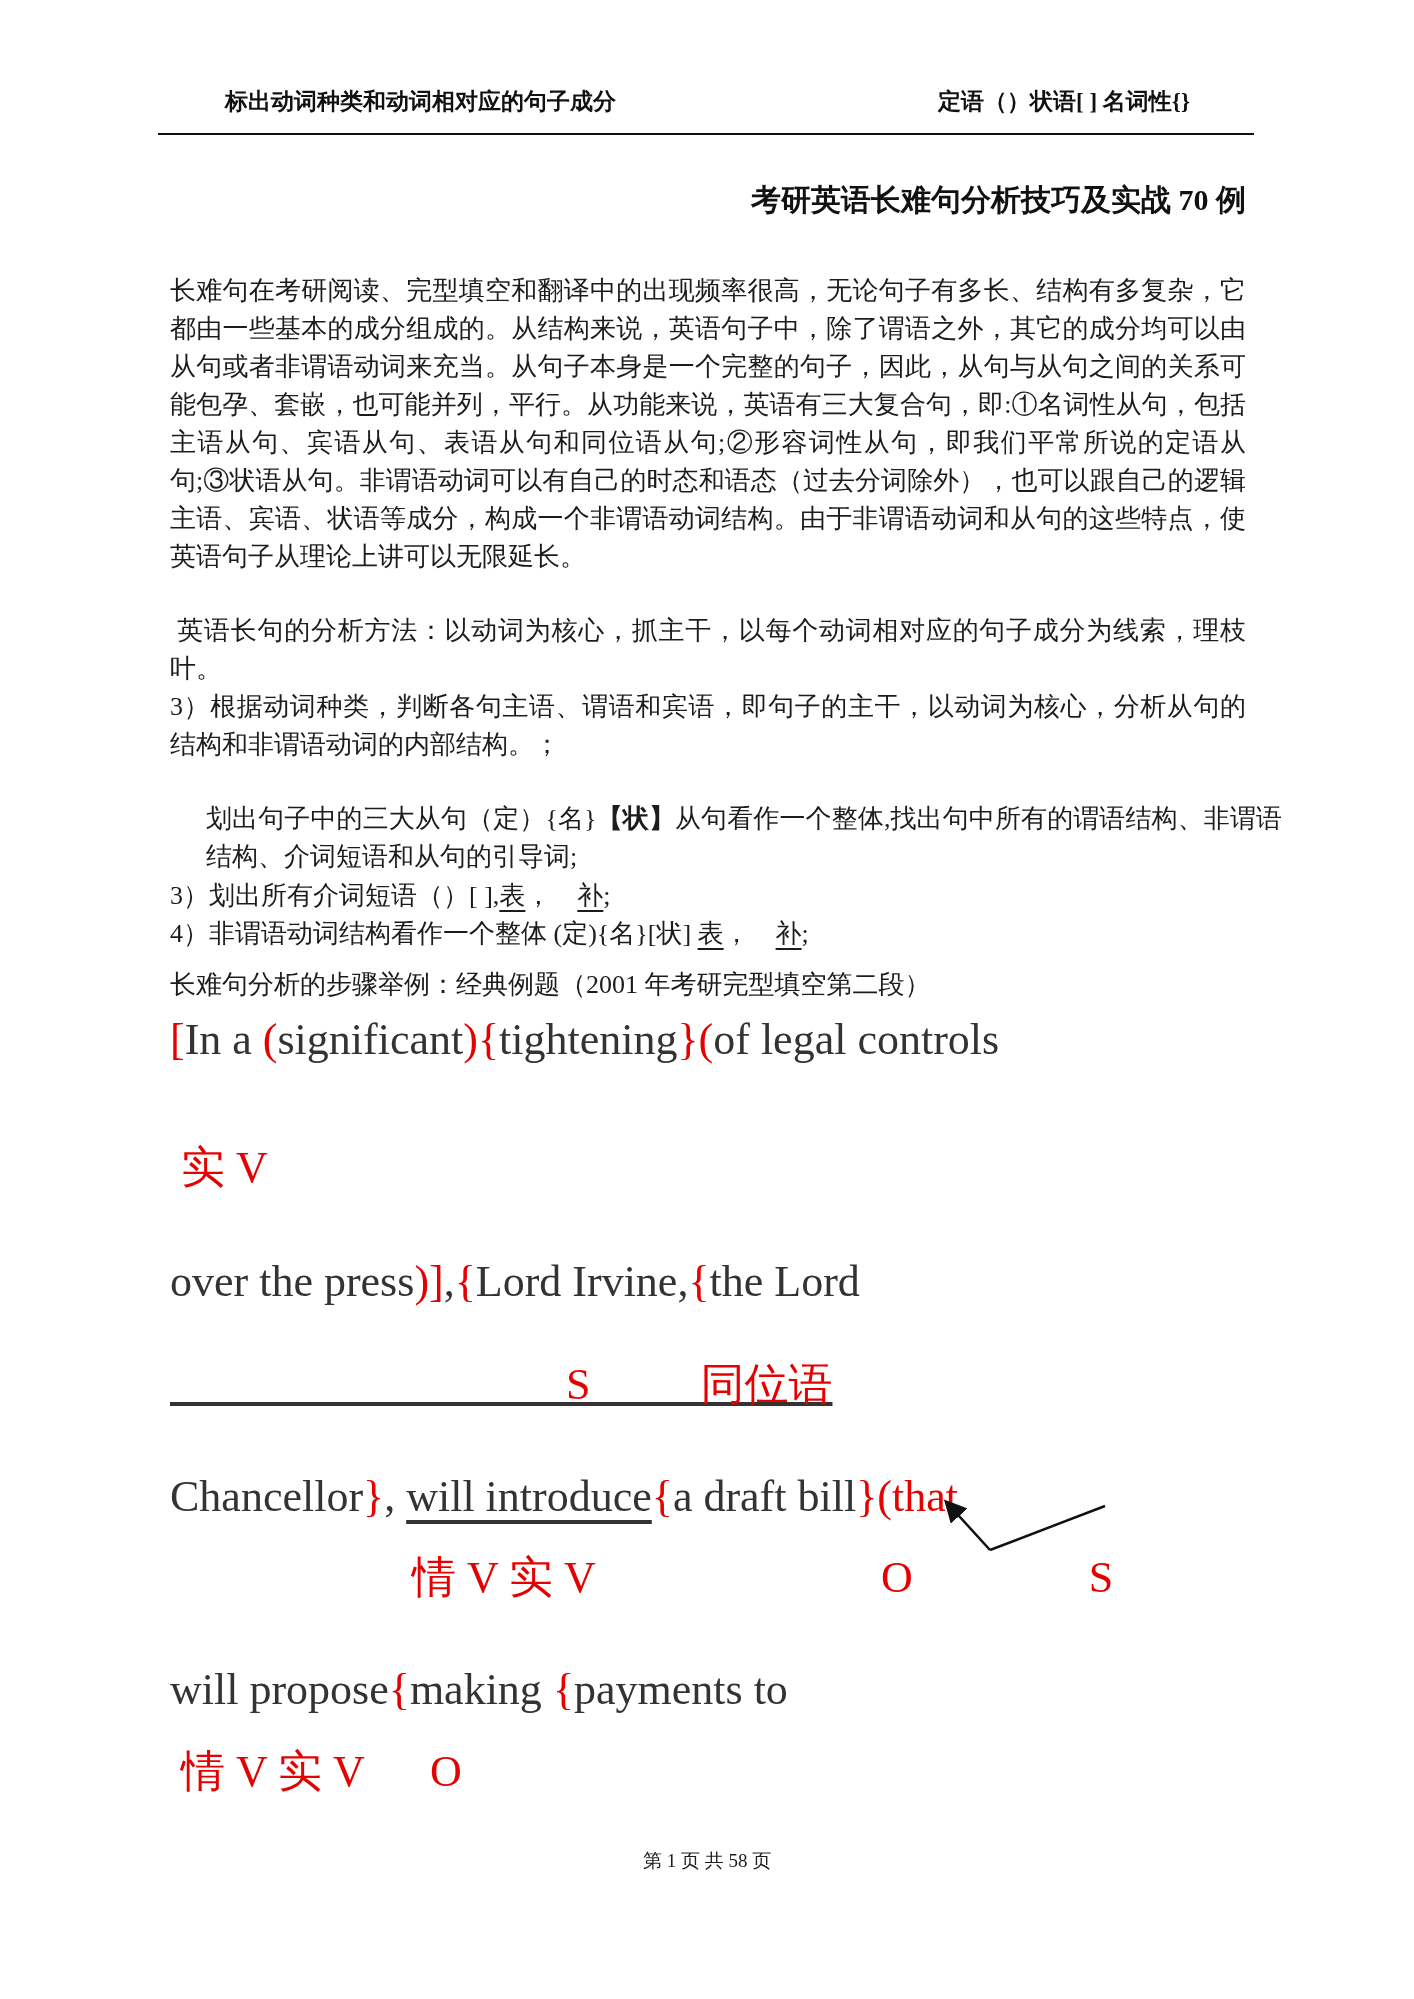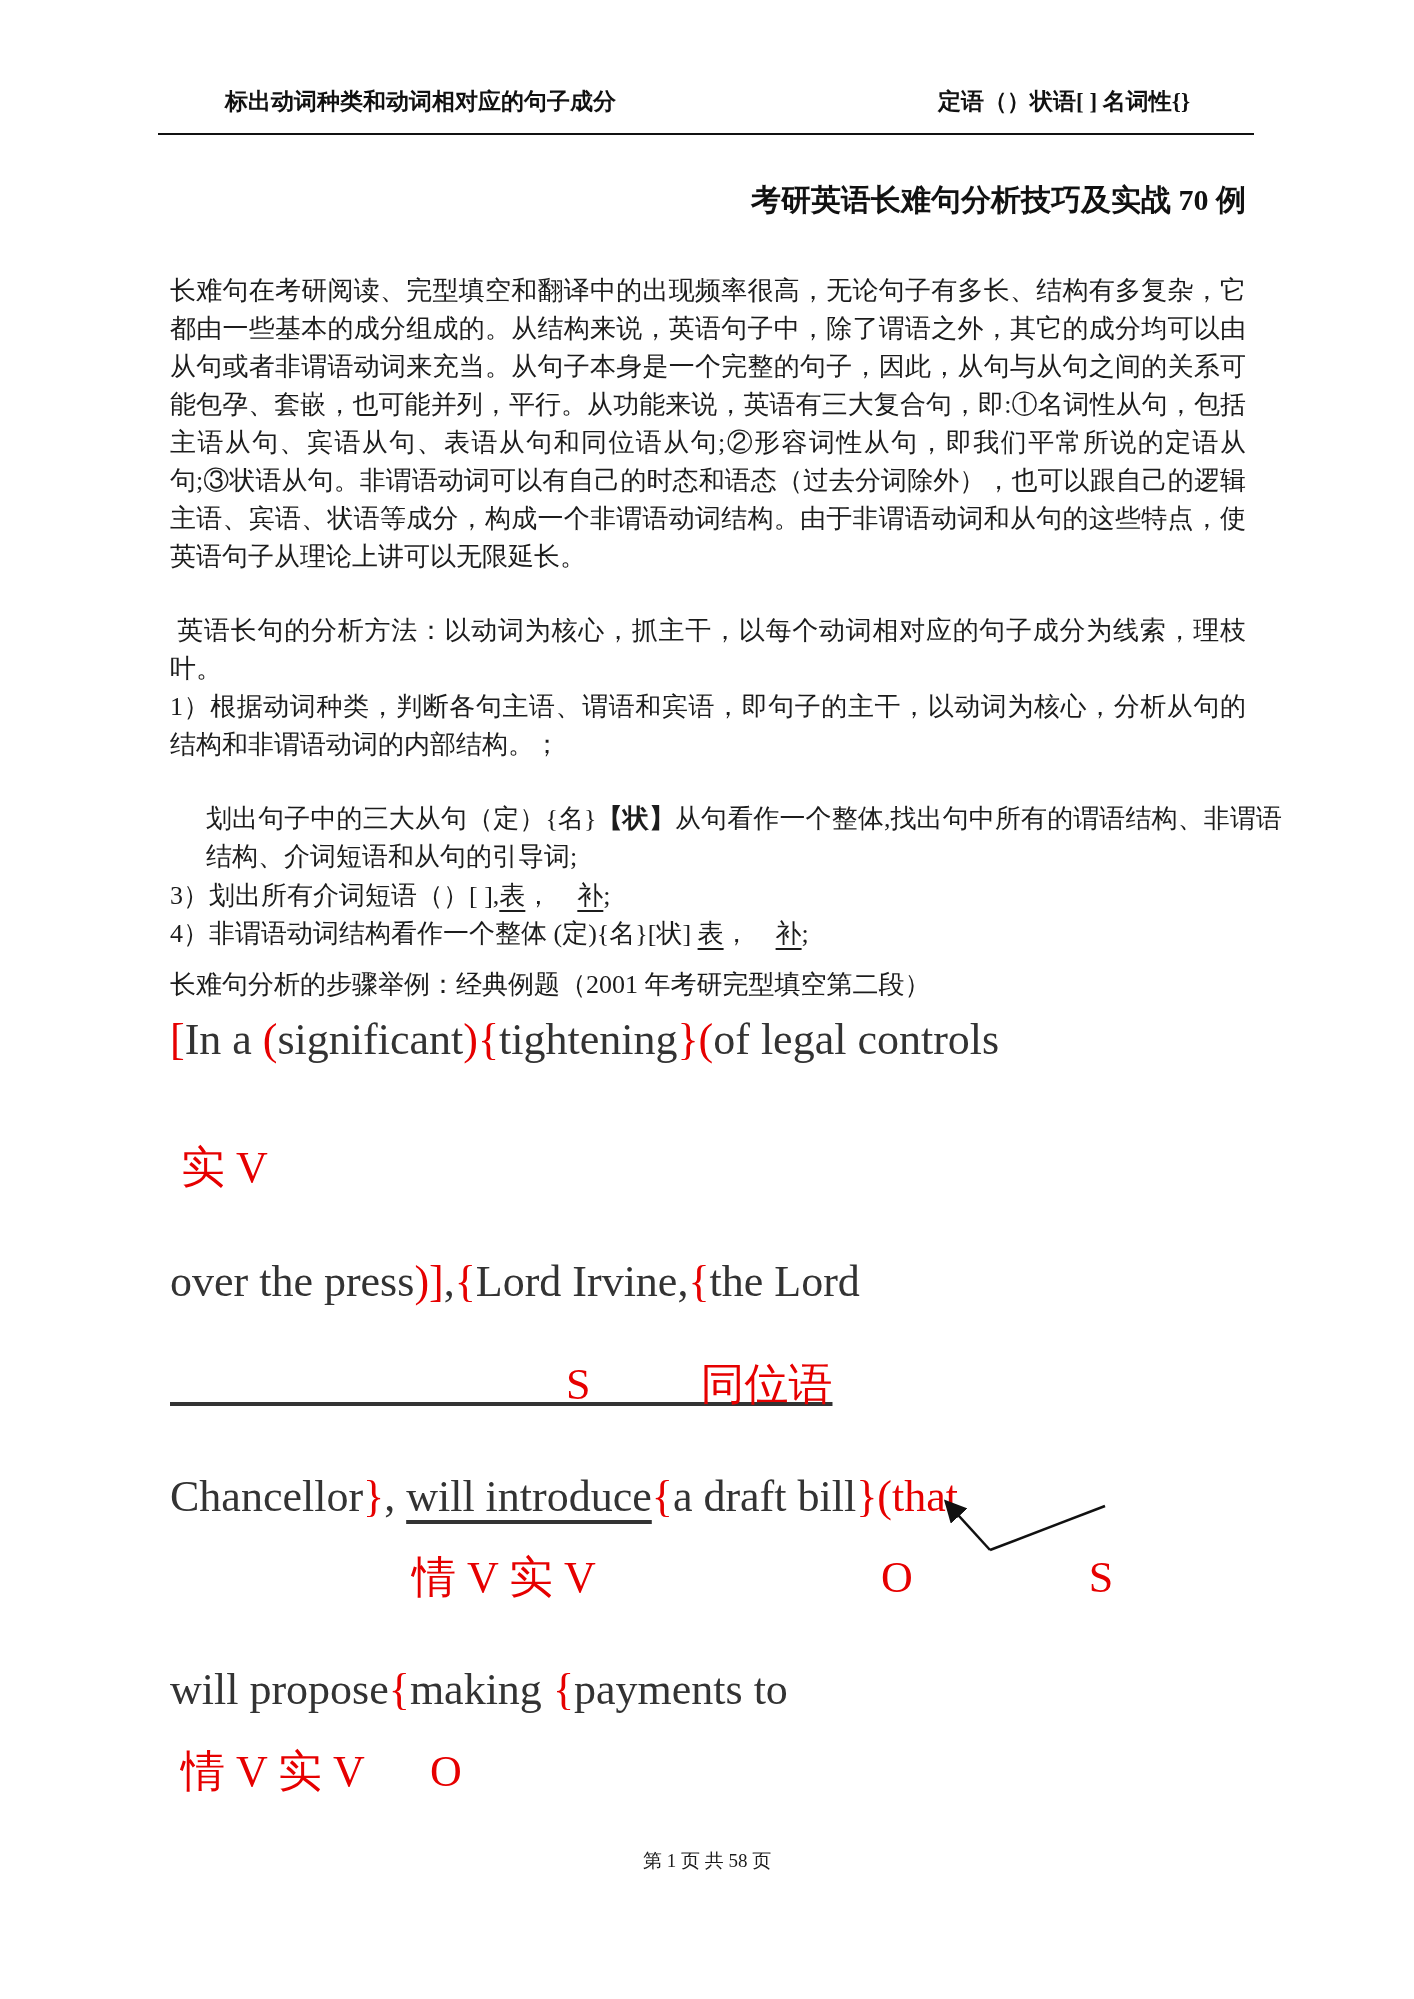--- a/index.html
+++ b/index.html
@@ -67,21 +67,21 @@
     <span>标出动词种类和动词相对应的句子成分</span>
     <span>定语（）状语[ ] 名词性{}</span>
   </div>
   <div class="hdr-rule"></div>
 
   <div class="content">
     <h1 class="title">考研英语长难句分析技巧及实战 70 例</h1>
 
     <p class="body p-intro">长难句在考研阅读、完型填空和翻译中的出现频率很高，无论句子有多长、结构有多复杂，它都由一些基本的成分组成的。从结构来说，英语句子中，除了谓语之外，其它的成分均可以由从句或者非谓语动词来充当。从句子本身是一个完整的句子，因此，从句与从句之间的关系可能包孕、套嵌，也可能并列，平行。从功能来说，英语有三大复合句，即:①名词性从句，包括主语从句、宾语从句、表语从句和同位语从句;②形容词性从句，即我们平常所说的定语从句;③状语从句。非谓语动词可以有自己的时态和语态（过去分词除外），也可以跟自己的逻辑主语、宾语、状语等成分，构成一个非谓语动词结构。由于非谓语动词和从句的这些特点，使英语句子从理论上讲可以无限延长。</p>
     <p class="body p-method"> 英语长句的分析方法：以动词为核心，抓主干，以每个动词相对应的句子成分为线索，理枝叶。</p>
-    <p class="body p-step1">1）根据动词种类，判断各句主语、谓语和宾语，即句子的主干，以动词为核心，分析从句的结构和非谓语动词的内部结构。；</p>
+    <p class="body p-step1">3）根据动词种类，判断各句主语、谓语和宾语，即句子的主干，以动词为核心，分析从句的结构和非谓语动词的内部结构。；</p>
     <p class="body p-step2"><span>划出句子中的三大从句（定）{名}</span><span class="bold">【状】</span><span>从句看作一个整体,找出句中所有的谓语结构、非谓语结构、介词短语和从句的引导词;</span></p>
     <p class="body p-step3"><span>3）划出所有介词短语（）[ ],</span><span class="ul">表</span><span>，　</span><span class="ul">补</span><span>;</span></p>
     <p class="body p-step4"><span>4）非谓语动词结构看作一个整体 (定){名}[状] </span><span class="ul">表</span><span>，　</span><span class="ul">补</span><span>;</span></p>
     <p class="body p-example">长难句分析的步骤举例：经典例题（2001 年考研完型填空第二段）</p>
 
     <div class="aline al-1"><span class="red">[</span><span>In a </span><span class="red">(</span><span>significant</span><span class="red">)</span><span class="red">{</span><span>tightening</span><span class="red">}</span><span class="red">(</span><span>of legal controls</span></div>
     <div class="aline al-2"><span class="red"> 实 V</span></div>
     <div class="aline al-3"><span>over the press</span><span class="red">)]</span><span>,</span><span class="red">{</span><span>Lord Irvine,</span><span class="red">{</span><span>the Lord</span></div>
     <div class="aline al-4"><span class="red">                                    S          同位语</span></div>
     <div class="aline al-5"><span>Chancellor</span><span class="red">}</span><span>, </span><span class="ul">will introduce</span><span class="red">{</span><span>a draft bill</span><span class="red">}</span><span class="red">(that</span></div>

